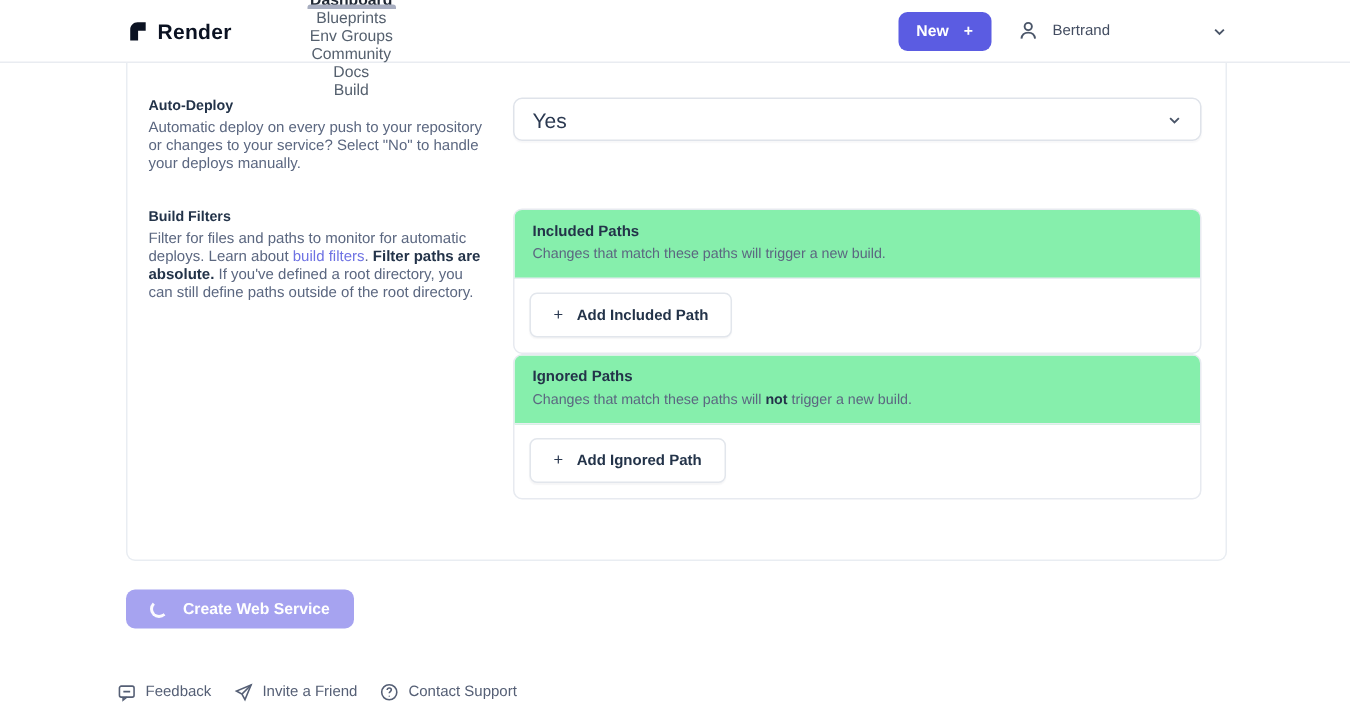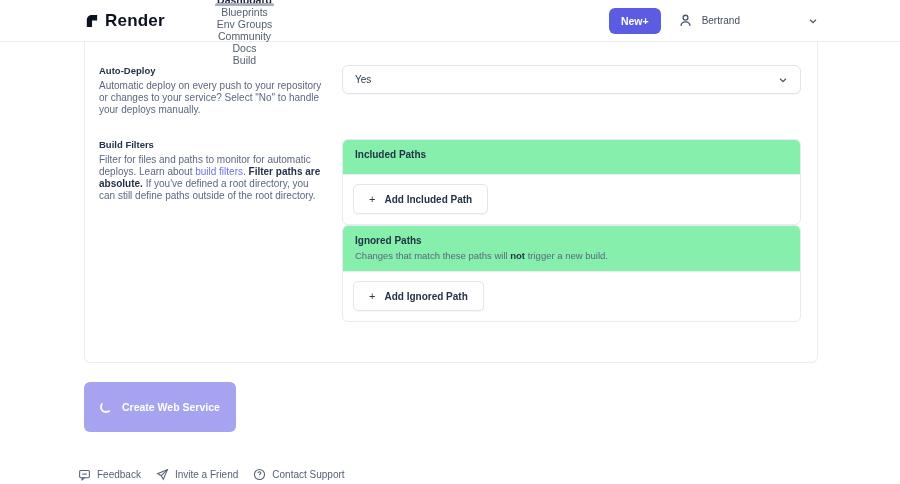--- a/index.html
+++ b/index.html
@@ -14,37 +14,37 @@
   
   .header {
     height: 42px;
     display: flex;
     align-items: center;
     padding: 0 82px 0 84px;
     border-bottom: 1px solid #e9ecf1;
     background: #fff;
   }
   .logo { display: flex; align-items: center; gap: 6px; cursor: pointer; }
-  .logo-text { font-size: 17px; font-weight: 600; letter-spacing: .2px; color: #0b1222; }
+  .logo-text { font-size: 14px; font-weight: 600; letter-spacing: .2px; color: #0b1222; }
   .nav { display: flex; align-items: center; margin-left: 38px; height: 54px; flex-direction: column; }
   .nav-item {
     font-size: 10.5px; color: #55606e; padding: 0 14px;
     height: 42px; display: flex; align-items: center; position: relative; cursor: pointer;
   }
   .nav-item.active { color: #1f2733; font-weight: 700; }
   .nav-item.active::after {
     content: ""; position: absolute; left: 12px; right: 12px; bottom: 0;
     height: 3px; border-radius: 2px 2px 0 0; background: #a8aec0;
   }
   .nav-divider { width: 1px; height: 20px; background: #e2e5ea; margin: 0 12px; }
   .header-right { margin-left: auto; display: flex; align-items: center; }
   .new-btn {
     background: #5b5ce2; color: #fff; border: none; border-radius: 6px;
     height: 26px; padding: 0 12px; font-size: 10.5px; font-weight: 600;
-    display: flex; align-items: center; gap: 0; cursor: pointer;
+    display: flex; align-items: center; gap: 10px; cursor: pointer;
     font-family: "Liberation Sans", sans-serif;
   }
   .user { display: flex; align-items: center; gap: 8px; margin-left: 16px; cursor: pointer; }
   .user-name { font-size: 10px; color: #434d61; }
   .header-chevron { margin-left: 68px; cursor: pointer; display: flex; }
 
   
   .card {
     margin-left: 84px;
     width: 734px;
@@ -59,21 +59,21 @@
   .col-right { flex: 1; min-width: 0; }
   .sec-title { font-size: 9.5px; font-weight: 700; color: #233349; margin-bottom: 4px; }
   .sec-desc { font-size: 10px; line-height: 12px; color: #5b6780; }
   .sec-desc b { color: #233349; }
   .text-link { color: #6e72e3; cursor: pointer; text-decoration: none; }
 
   .select {
     height: 29px; width: 100%;
     border: 1px solid #dfe3ea; border-radius: 6px;
     display: flex; align-items: center;
-    padding: 0 12px; font-size: 10px; color: #2a3850;
+    padding: 0 12px; font-size: 14px; color: #2a3850;
     cursor: pointer; background: #fff;
     box-shadow: 0 1px 1px rgba(20,30,60,.03);
   }
   .select .chev { margin-left: auto; display: flex; }
 
   .panel {
     border: 1px solid #e7eaf0; border-radius: 6px; overflow: hidden; background: #fff;
   }
   .panel + .panel { }
   .panel-head { background: #86efac; padding: 9px 12px 10px; border-bottom: 1px solid #e9edf2; }
@@ -86,21 +86,21 @@
     display: inline-flex; align-items: center; gap: 9px; padding: 0 15px;
     font-size: 10px; font-weight: 600; color: #233349; cursor: pointer;
     font-family: "Liberation Sans", sans-serif;
     box-shadow: 0 1px 1px rgba(20,30,60,.04);
   }
   .add-btn .plus { font-size: 11px; font-weight: 400; color: #2a3850; }
 
   
   .submit-btn {
     margin: 19px 0 0 84px;
-    height: 50px; padding: 0 16px;
+    height: 26px; padding: 0 16px;
     background: #a6a3f0; border: none; border-radius: 6px;
     display: inline-flex; align-items: center; gap: 10px;
     color: #ffffff; font-size: 10.5px; font-weight: 700;
     font-family: "Liberation Sans", sans-serif; cursor: pointer;
   }
   .spinner {
     width: 12px; height: 12px; border-radius: 50%;
     border: 2px solid rgba(255,255,255,.95);
     border-top-color: transparent; border-right-color: transparent;
     animation: spin 1s linear infinite;
@@ -183,20 +183,21 @@
     <div class="col-left">
       <div class="sec-title">Build Filters</div>
       <div class="sec-desc"><span>Filter for files and paths to monitor for automatic deploys. Learn about </span><a class="text-link">build filters</a><span>. </span><b>Filter paths are absolute.</b><span> If you've defined a root directory, you can still define paths outside of the root directory.</span></div>
     </div>
 
     <div class="col-right">
 
       <div class="panel">
         <div class="panel-head">
           <div class="panel-title">Included Paths</div>
+          <div class="panel-desc">Changes that match these paths will trigger a new build.</div>
         </div>
         <div class="panel-body">
           <button class="add-btn">
             <span class="plus">+</span>
             <span>Add Included Path</span>
           </button>
         </div>
       </div>
 
       <div class="panel">

